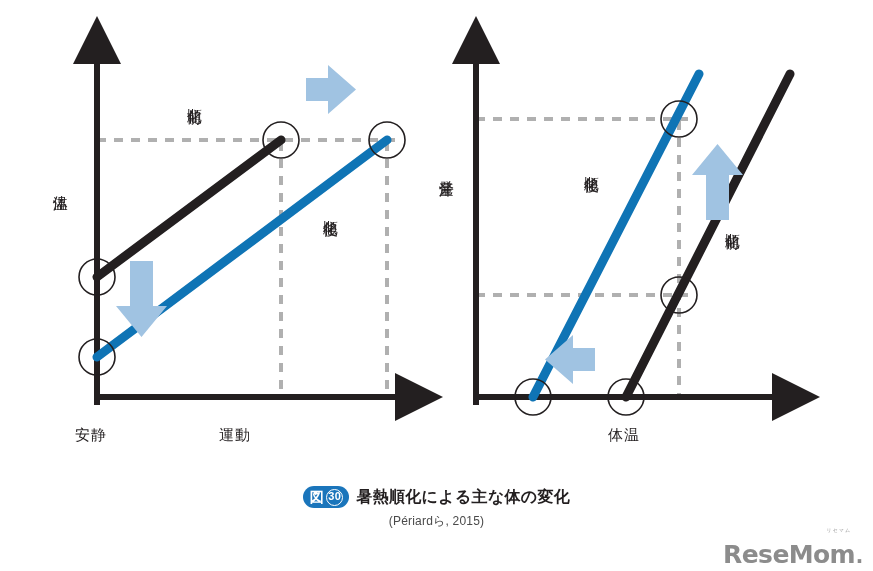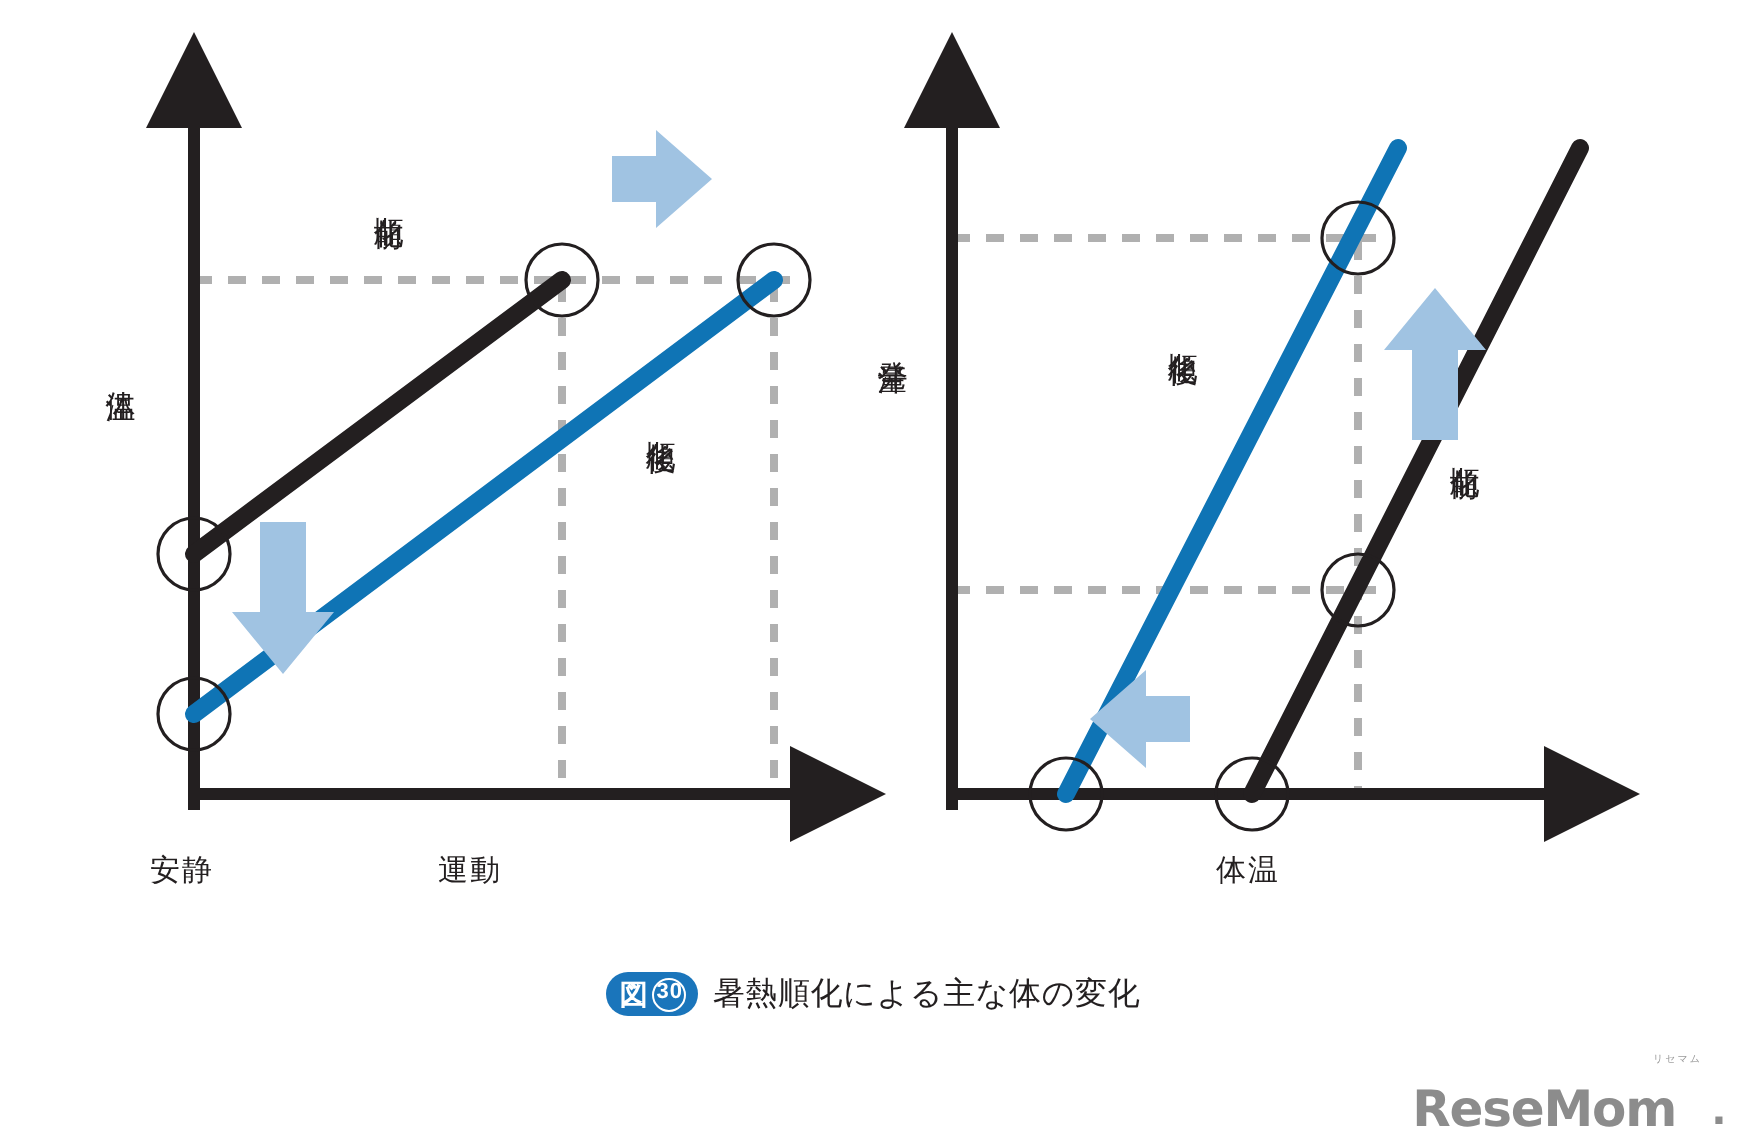--- a/index.html
+++ b/index.html
@@ -68,39 +68,39 @@
     border-radius: 50%;
     border: 1.5px solid #ffffff;
     font-size: 11px;
     font-weight: bold;
     line-height: 1;
     padding-bottom: 1px;
     box-sizing: border-box;
   }
   .caption-title {
     font-size: 16px;
-    font-weight: normal;
+    font-weight: bold;
     color: #231f20;
     letter-spacing: 0.3px;
   }
   .caption-source {
     margin-top: 3px;
     font-size: 12px;
     color: #4a4a4a;
     letter-spacing: 0.2px;
   }
 
   
   .logo-wrap {
     position: absolute;
     right: 10px;
     bottom: 16px;
     display: flex;
     align-items: flex-end;
-    gap: 18px;
+    gap: 1px;
   }
   .logo-text {
     font-size: 25px;
     font-weight: bold;
     color: #8c8c8c;
     letter-spacing: -0.6px;
     line-height: 1;
     font-family: "DejaVu Sans", sans-serif;
   }
   .logo-ruby {
@@ -231,20 +231,21 @@
   <div class="hlabel" id="label-right-x-temp">体温</div>
 
   <div class="caption-block">
     <div class="caption-line1">
       <span class="fig-badge">
         <span>図</span>
         <span class="fig-num">30</span>
       </span>
       <span class="caption-title">暑熱順化による主な体の変化</span>
     </div>
+    <div class="caption-source">(Périardら, 2015)</div>
   </div>
 
   <div class="logo-wrap">
     <span class="logo-text">ReseMom</span>
     <span class="logo-dot">.</span>
     <span class="logo-ruby">リセマム</span>
   </div>
 
 </div>
 

